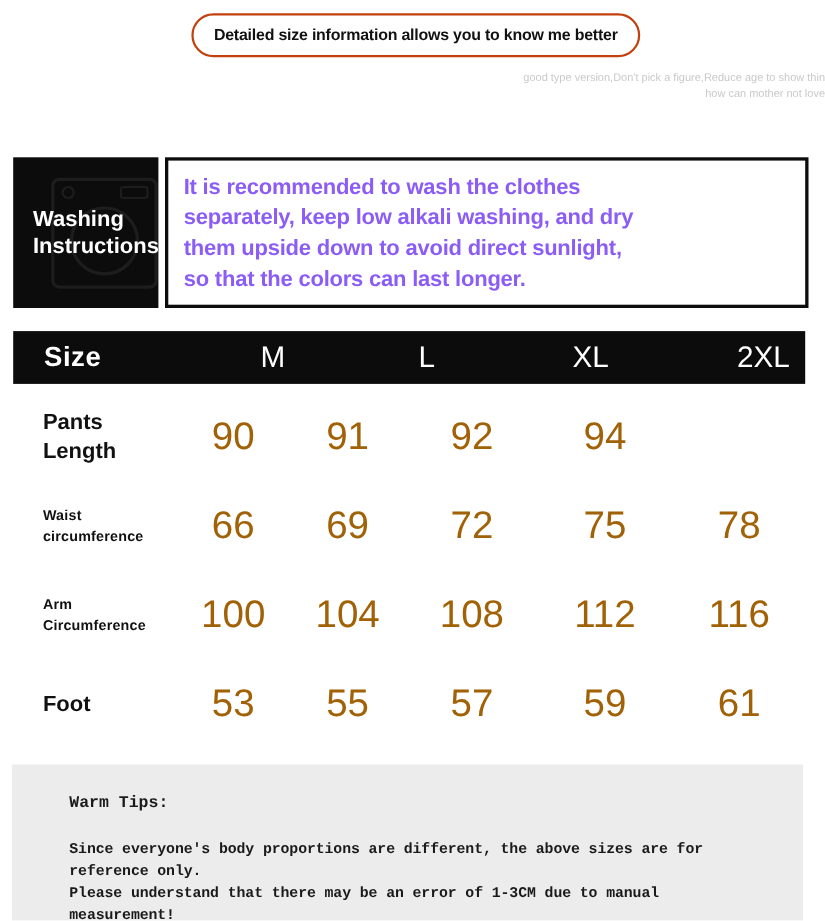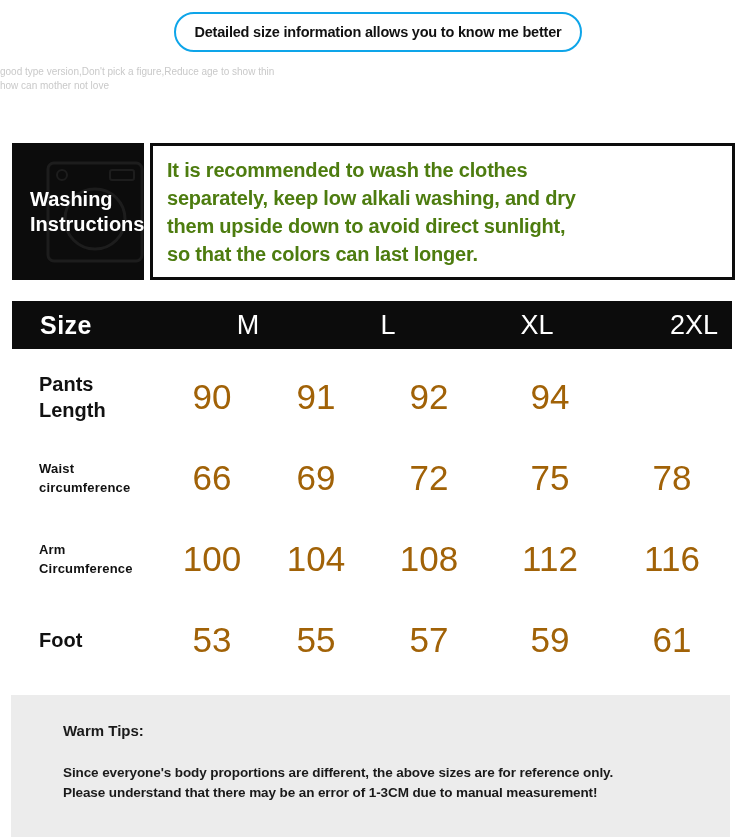--- a/index.html
+++ b/index.html
@@ -13,42 +13,43 @@
     color: #0c0c0c;
     overflow: hidden;
     margin: 0 auto;
   }
 
   
   .banner-pill {
     position: absolute;
     left: 174px; top: 12px;
     width: 408px; height: 40px;
-    border: 2px solid #0ea5e9;
+    border: 2px solid #c2410c;
     border-radius: 21px;
     display: flex; align-items: center; justify-content: center;
     background: #ffffff;
   }
   .banner-pill .banner-text {
     font-size: 14.5px;
     font-weight: bold;
     letter-spacing: -0.2px;
     color: #111111;
     white-space: nowrap;
   }
 
   
   .watermark {
     position: absolute;
     left: 0; right: 0; top: 65px;
-    text-align: left;
+    text-align: right;
     font-size: 10px;
     line-height: 14px;
     color: #c9c9c9;
     white-space: pre-line;
+    padding-left: 40px;
   }
 
   
   .washing {
     position: absolute;
     left: 12px; top: 143px;
     width: 723px; height: 137px;
     display: flex;
   }
   .washing-label-box {
@@ -80,21 +81,21 @@
     border: 3px solid #0c0c0c;
     background: #ffffff;
     display: flex; align-items: center;
     padding: 6px 6px 6px 14px;
   }
   .washing-text {
     font-size: 20px;
     font-weight: bold;
     line-height: 28px;
     letter-spacing: -0.2px;
-    color: #4d7c0f;
+    color: #8b5cf6;
     white-space: pre-line;
   }
 
   
   .size-grid-cols {
     display: grid;
     grid-template-columns: 150px 100px 108px 118px 124px 120px;
   }
   .size-header {
     position: absolute;
@@ -141,20 +142,21 @@
     font-stretch: condensed;
   }
 
   
   .warm-tips {
     position: absolute;
     left: 11px; top: 695px;
     width: 719px; height: 142px;
     background: #ececec;
     padding: 27px 30px 0 52px;
+    font-family: Liberation Mono, monospace;
   }
   .warm-tips-title {
     font-size: 15px;
     font-weight: bold;
     color: #1a1a1a;
   }
   .warm-tips-body {
     margin-top: 24px;
     font-size: 13.5px;
     font-weight: bold;

